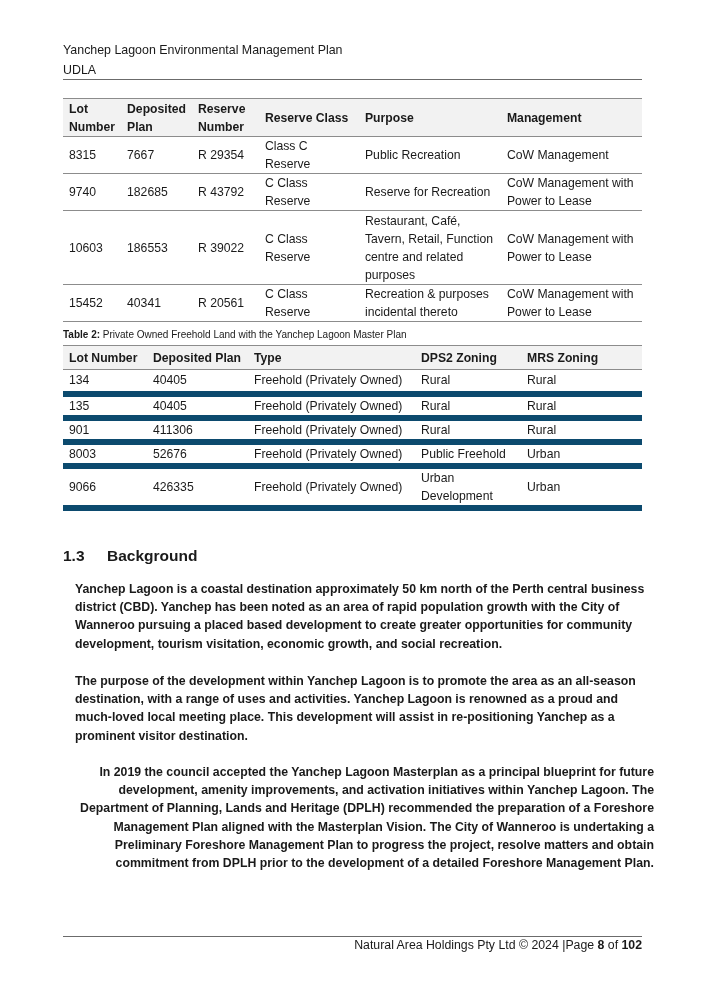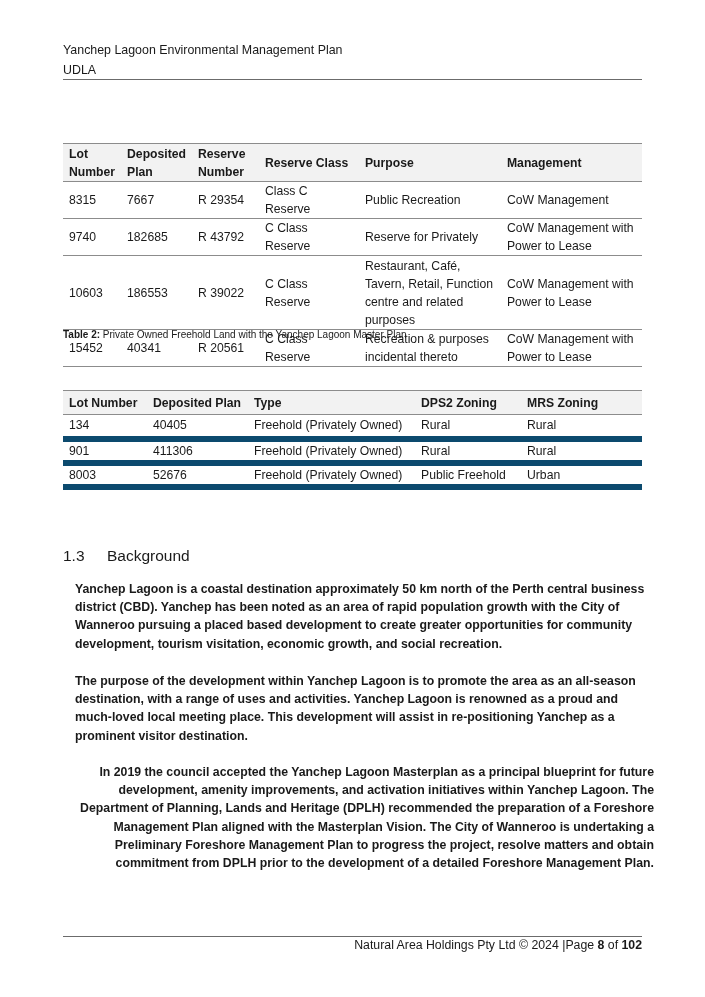--- a/index.html
+++ b/index.html
@@ -1,33 +1,33 @@
 <!DOCTYPE html>
 <html><head>
 <meta charset="utf-8">
 <style>
   html, body { margin: 0; padding: 0; background: #ffffff; }
   body { width: 705px; height: 997px; position: relative; font-family: "Liberation Sans", sans-serif; color: #1a1a1a; overflow: hidden; }
   .page { position: absolute; left: 63px; top: 0; width: 579px; }
   .hdr { position: absolute; top: 40px; left: 0; width: 579px; font-size: 12.4px; line-height: 20px; }
   .hdr-rule { position: absolute; top: 79px; left: 0; width: 579px; height: 0; border-top: 1px solid #6b6b6b; }
-  table { border-collapse: collapse; font-size: 12.2px; margin-top: 45px; }
+  table { border-collapse: collapse; font-size: 12.2px; }
   td, th { text-align: left; vertical-align: middle; padding: 0 6px; font-weight: normal; }
   th { font-weight: bold; }
   .t1 { position: absolute; top: 98px; left: 0; width: 579px; }
   .t1 thead tr { background: #f2f2f2; border-top: 1px solid #8c8c8c; border-bottom: 1px solid #8c8c8c; }
   .t1 tbody tr { border-bottom: 1px solid #8c8c8c; }
   .t1 td, .t1 th { line-height: 18px; }
   .t2-cap { position: absolute; top: 327px; left: 0; font-size: 10px; line-height: 16px; }
   .t2-cap b { font-weight: bold; }
   .t2 { position: absolute; top: 345px; left: 0; width: 579px; }
   .t2 thead tr { background: #f2f2f2; border-top: 1px solid #8c8c8c; border-bottom: 1px solid #8c8c8c; }
   .t2 tbody tr { border-bottom: 6px solid #0c4a6e; }
   .t2 td, .t2 th { line-height: 18px; }
-  .sec { position: absolute; top: 546px; left: 0; font-size: 15.5px; font-weight: normal; line-height: 20px; }
+  .sec { position: absolute; top: 546px; left: 0; font-size: 15.5px; font-weight: bold; line-height: 20px; }
   .sec .num { display: inline-block; width: 44px; }
   .para { position: absolute; left: 0; width: 579px; font-size: 12.3px; line-height: 18.2px; margin: 12px; font-weight: bold; }
   .p1 { top: 568px; } .p2 { top: 660px; } .p3 { top: 751px; text-align: right; }
   .ftr-rule { position: absolute; top: 936px; left: 0; width: 579px; border-top: 1px solid #6b6b6b; }
   .ftr { position: absolute; top: 936px; right: 0; font-size: 12.3px; line-height: 18px; }
   .ftr b { font-weight: bold; }
 </style>
 </head>
 <body>
 
@@ -65,21 +65,21 @@
         <td>R 29354</td>
         <td>Class C Reserve</td>
         <td>Public Recreation</td>
         <td>CoW Management</td>
       </tr>
       <tr style="height:37px">
         <td>9740</td>
         <td>182685</td>
         <td>R 43792</td>
         <td>C Class Reserve</td>
-        <td>Reserve for Privately</td>
+        <td>Reserve for Recreation</td>
         <td>CoW Management with Power to Lease</td>
       </tr>
       <tr style="height:74px">
         <td>10603</td>
         <td>186553</td>
         <td>R 39022</td>
         <td>C Class Reserve</td>
         <td>Restaurant, Café, Tavern, Retail, Function centre and related purposes</td>
         <td>CoW Management with Power to Lease</td>
       </tr>
@@ -117,31 +117,45 @@
     </thead>
     <tbody>
       <tr style="height:24px">
         <td>134</td>
         <td>40405</td>
         <td>Freehold (Privately Owned)</td>
         <td>Rural</td>
         <td>Rural</td>
       </tr>
       <tr style="height:24px">
+        <td>135</td>
+        <td>40405</td>
+        <td>Freehold (Privately Owned)</td>
+        <td>Rural</td>
+        <td>Rural</td>
+      </tr>
+      <tr style="height:24px">
         <td>901</td>
         <td>411306</td>
         <td>Freehold (Privately Owned)</td>
         <td>Rural</td>
         <td>Rural</td>
       </tr>
       <tr style="height:24px">
         <td>8003</td>
         <td>52676</td>
         <td>Freehold (Privately Owned)</td>
         <td>Public Freehold</td>
+        <td>Urban</td>
+      </tr>
+      <tr style="height:37px">
+        <td>9066</td>
+        <td>426335</td>
+        <td>Freehold (Privately Owned)</td>
+        <td>Urban Development</td>
         <td>Urban</td>
       </tr>
     </tbody>
   </table>
 
   <div class="sec">
     <span class="num">1.3</span><span>Background</span>
   </div>
 
   <p class="para p1">Yanchep Lagoon is a coastal destination approximately 50 km north of the Perth central business district (CBD). Yanchep has been noted as an area of rapid population growth with the City of Wanneroo pursuing a placed based development to create greater opportunities for community development, tourism visitation, economic growth, and social recreation.</p>

